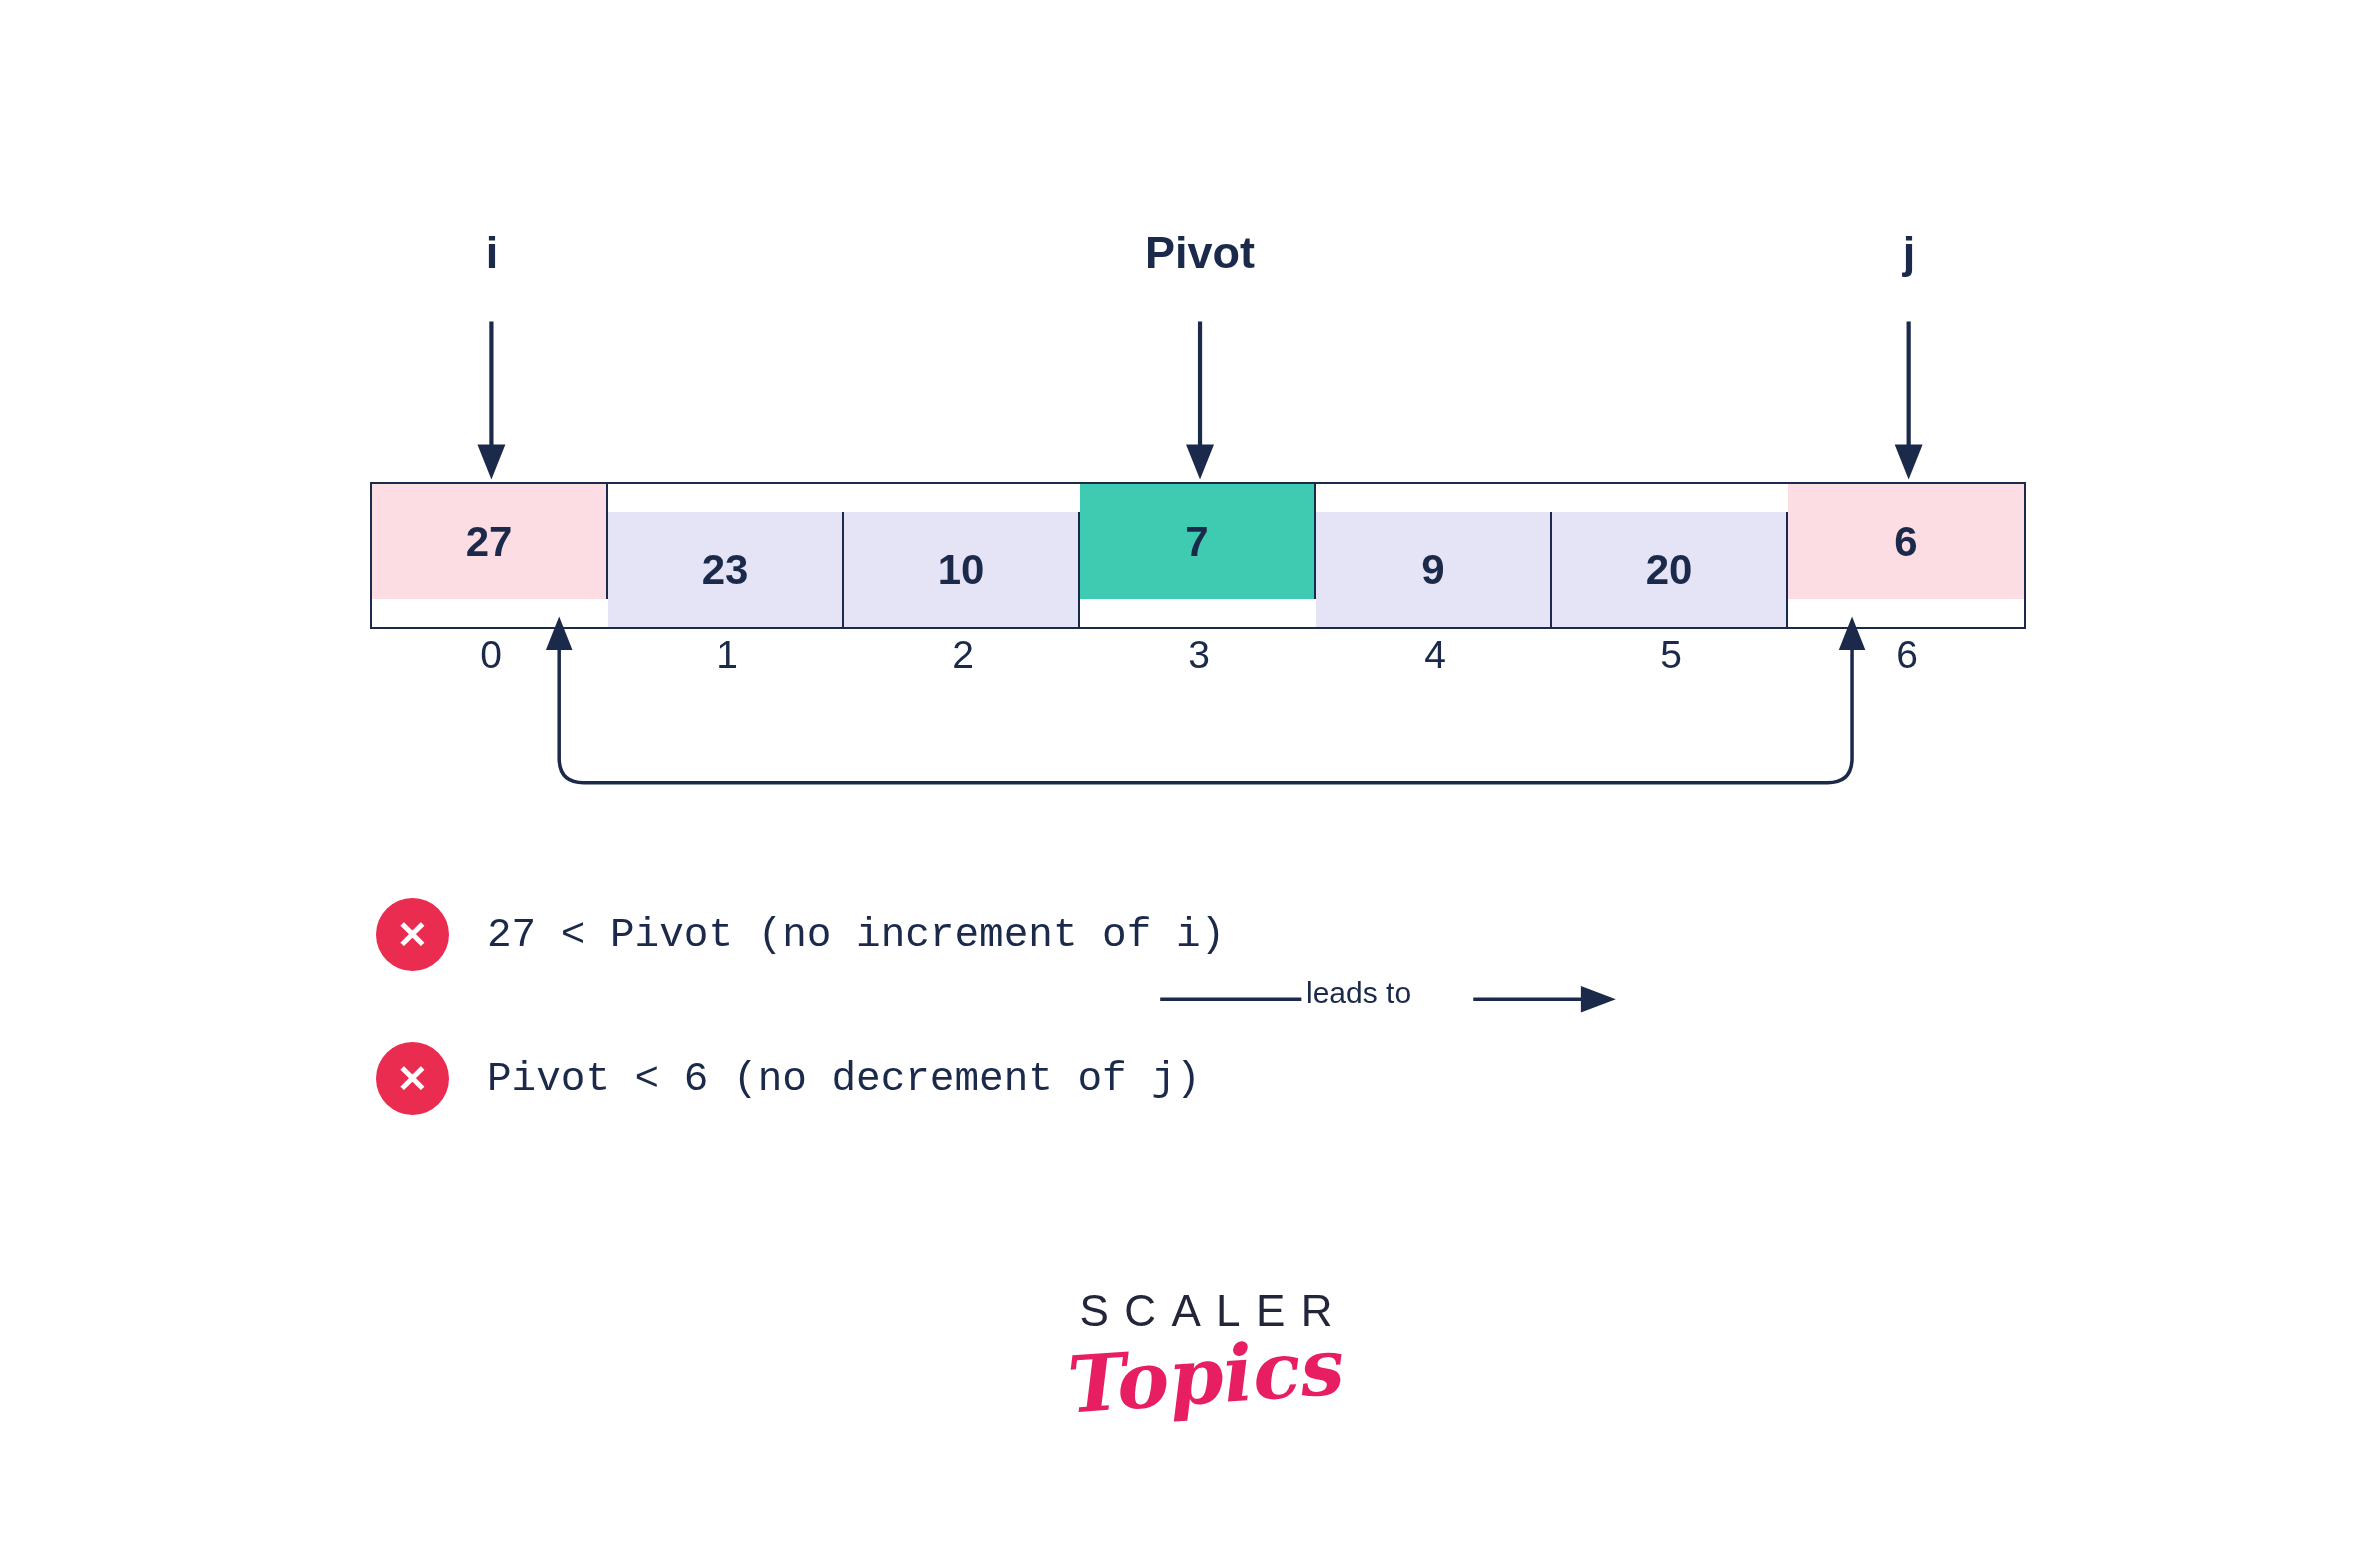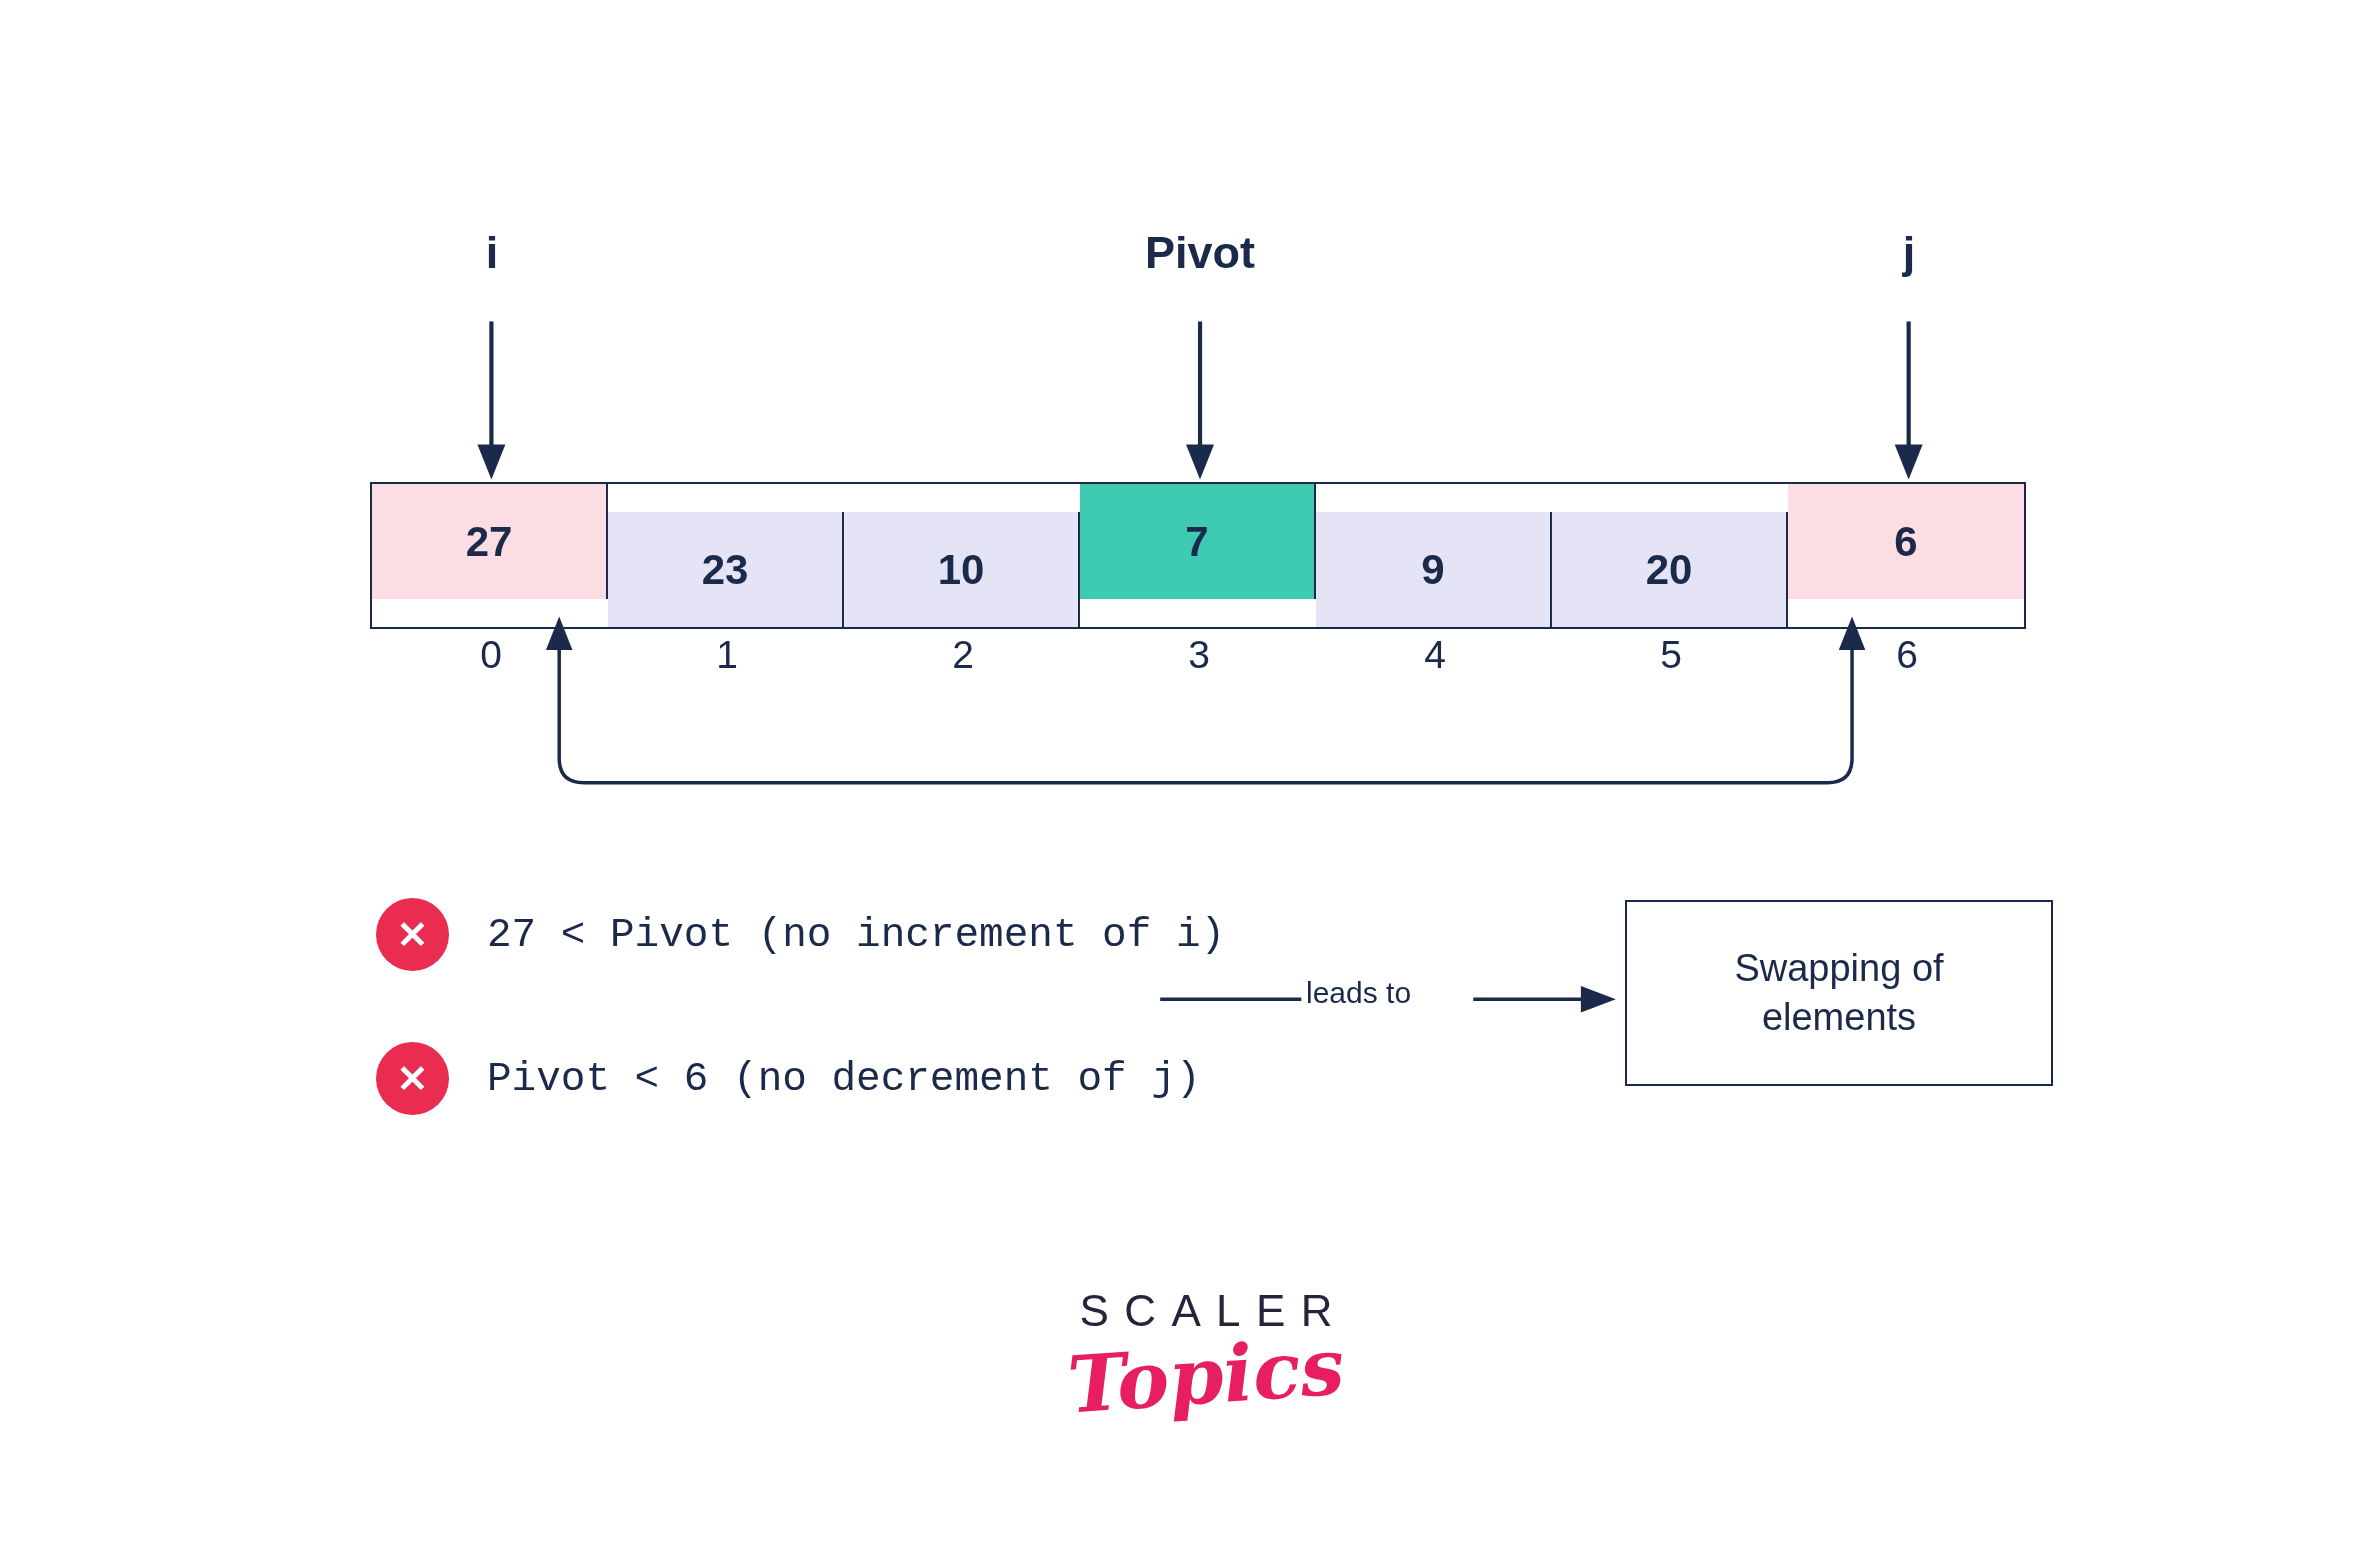--- a/index.html
+++ b/index.html
@@ -222,23 +222,20 @@
     <div class="x-badge">✕</div>
     <div class="condition-text">27 &lt; Pivot (no increment of i)</div>
   </div>
   <div class="condition" style="top:1042px;">
     <div class="x-badge">✕</div>
     <div class="condition-text">Pivot &lt; 6 (no decrement of j)</div>
   </div>
 
   <div class="leads-label">leads to</div>
 
-  <div class="result-box">
-    <div class="result-text">Swapping of elements</div>
-  </div>
 
   <div class="logo">
     <div class="logo-line1">SCALER</div>
     <div class="logo-line2">Topics</div>
   </div>
 
 </div>
 
 
 </body></html>

